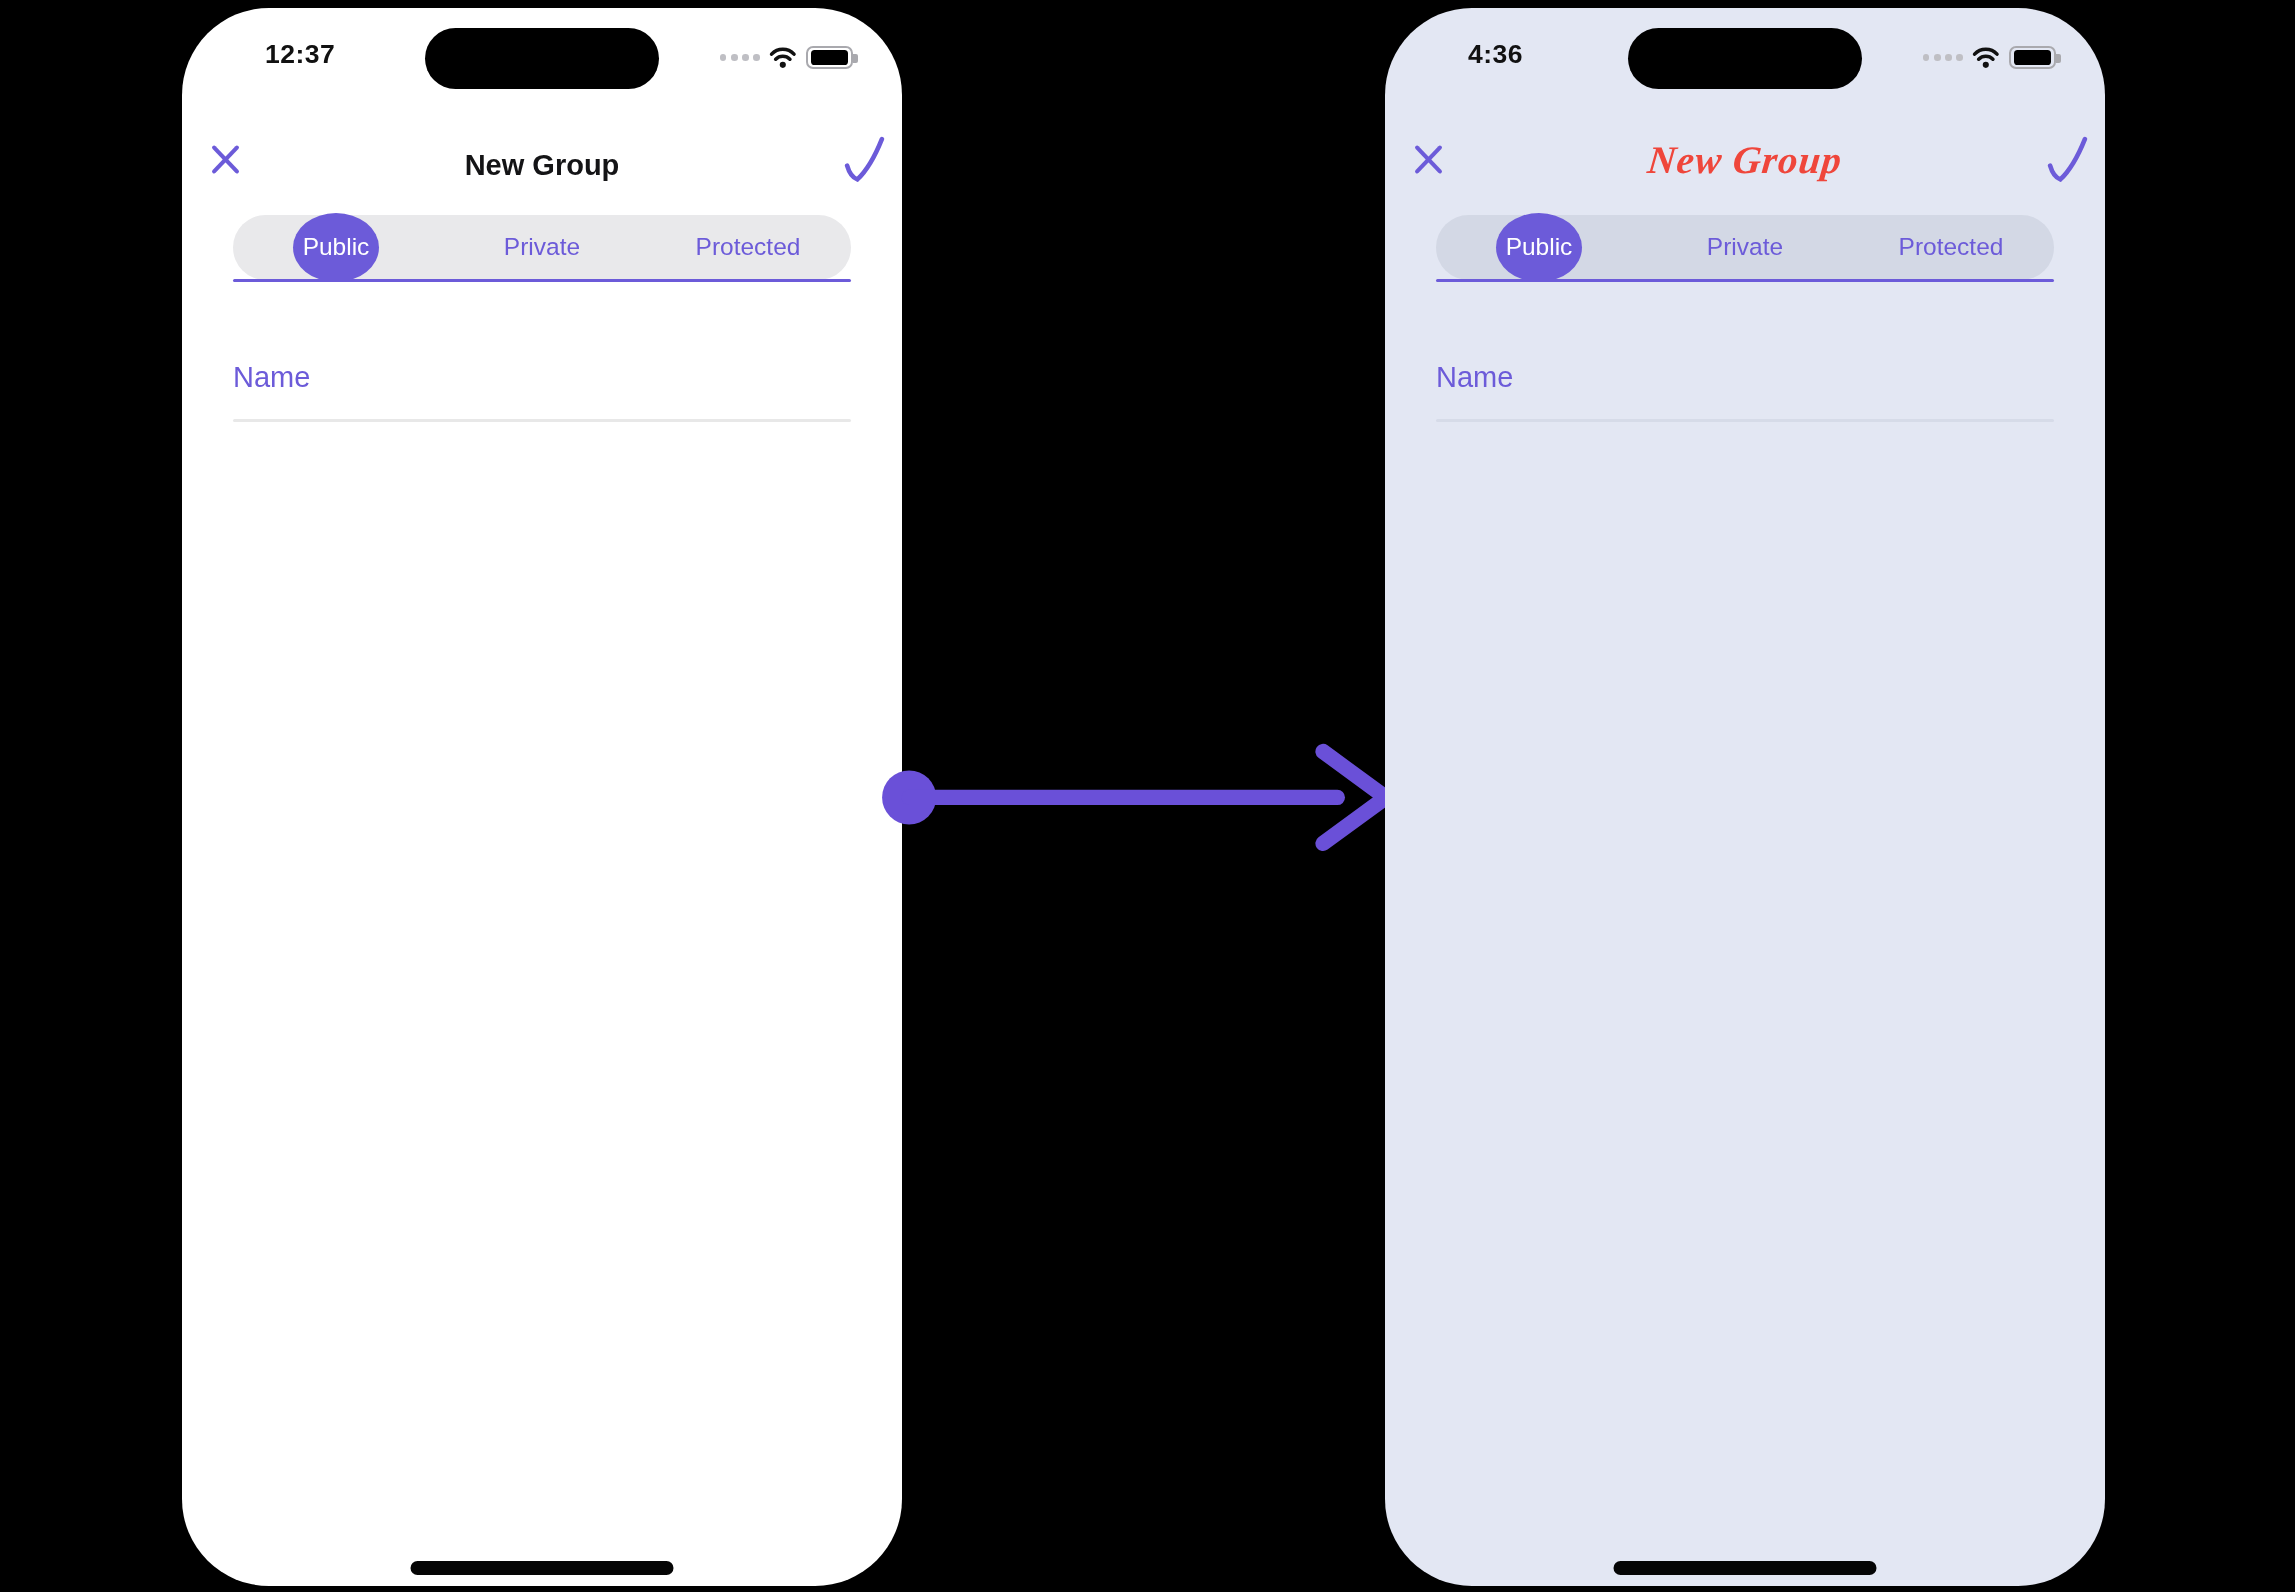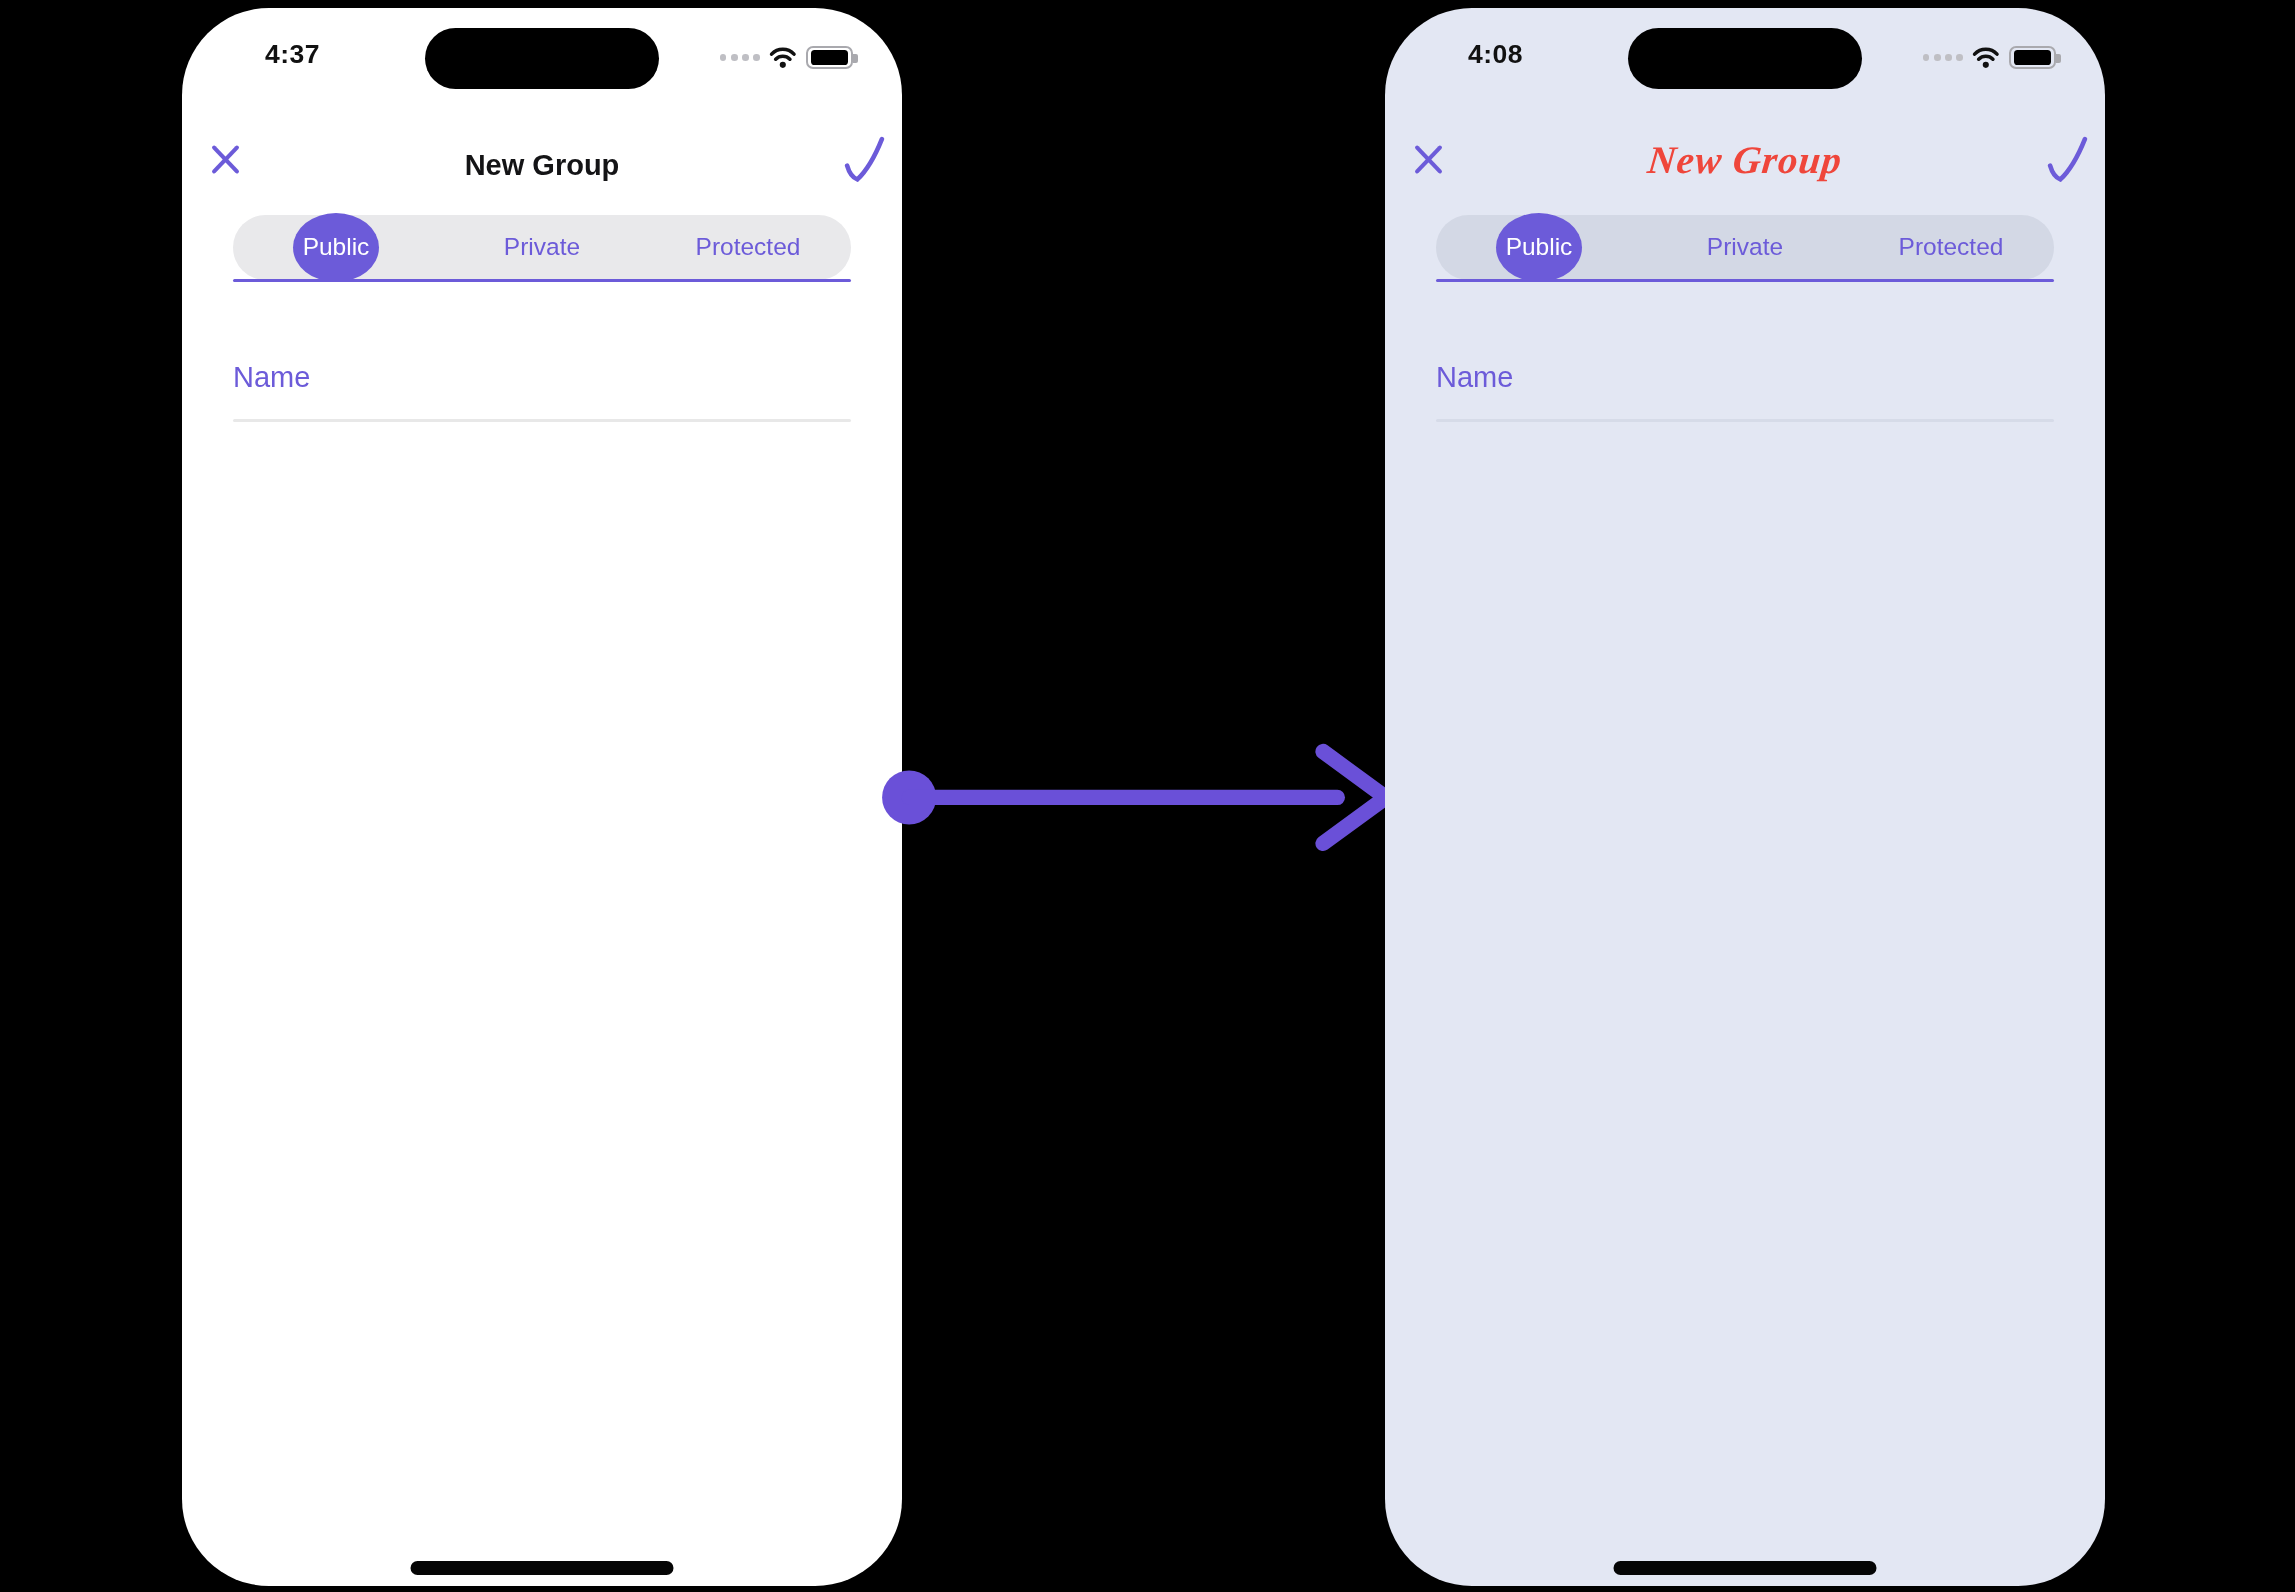--- a/index.html
+++ b/index.html
@@ -73,21 +73,21 @@
 
   
   .arrow-svg { position:absolute; left:878px; top:725px; }
 </style>
 </head>
 <body>
 
 <div class="stage">
 
   <section class="phone phone--left">
-    <span class="time">4:37</span>
+    <span class="time">12:37</span>
     <div class="island"></div>
     <div class="status-right">
       <span class="cell-dots">
           <i></i>
           <i></i>
           <i></i>
           <i></i>
         </span>
       <svg width="27.6" height="21.4" viewBox="0 0 54 42">
         <path d="M5 14 A30 30 0 0 1 49 14" fill="none" stroke="#111" stroke-width="7" stroke-linecap="round"></path>
@@ -123,21 +123,21 @@
     <div class="home-indicator"></div>
   </section>
 
   <svg class="arrow-svg" width="541" height="148" viewBox="0 0 1060 290">
     <circle cx="61" cy="142" r="53" fill="var(--arrow,#6a50d8)"></circle>
     <line x1="61" y1="142" x2="900" y2="142" stroke="var(--arrow,#6a50d8)" stroke-width="30" stroke-linecap="round"></line>
     <polyline points="872,52 995,142 872,232" fill="none" stroke="var(--arrow,#6a50d8)" stroke-width="30" stroke-linecap="round" stroke-linejoin="round"></polyline>
   </svg>
 
   <section class="phone phone--right">
-    <span class="time">4:08</span>
+    <span class="time">4:36</span>
     <div class="island"></div>
     <div class="status-right">
       <span class="cell-dots">
           <i></i>
           <i></i>
           <i></i>
           <i></i>
         </span>
       <svg width="27.6" height="21.4" viewBox="0 0 54 42">
         <path d="M5 14 A30 30 0 0 1 49 14" fill="none" stroke="#111" stroke-width="7" stroke-linecap="round"></path>

